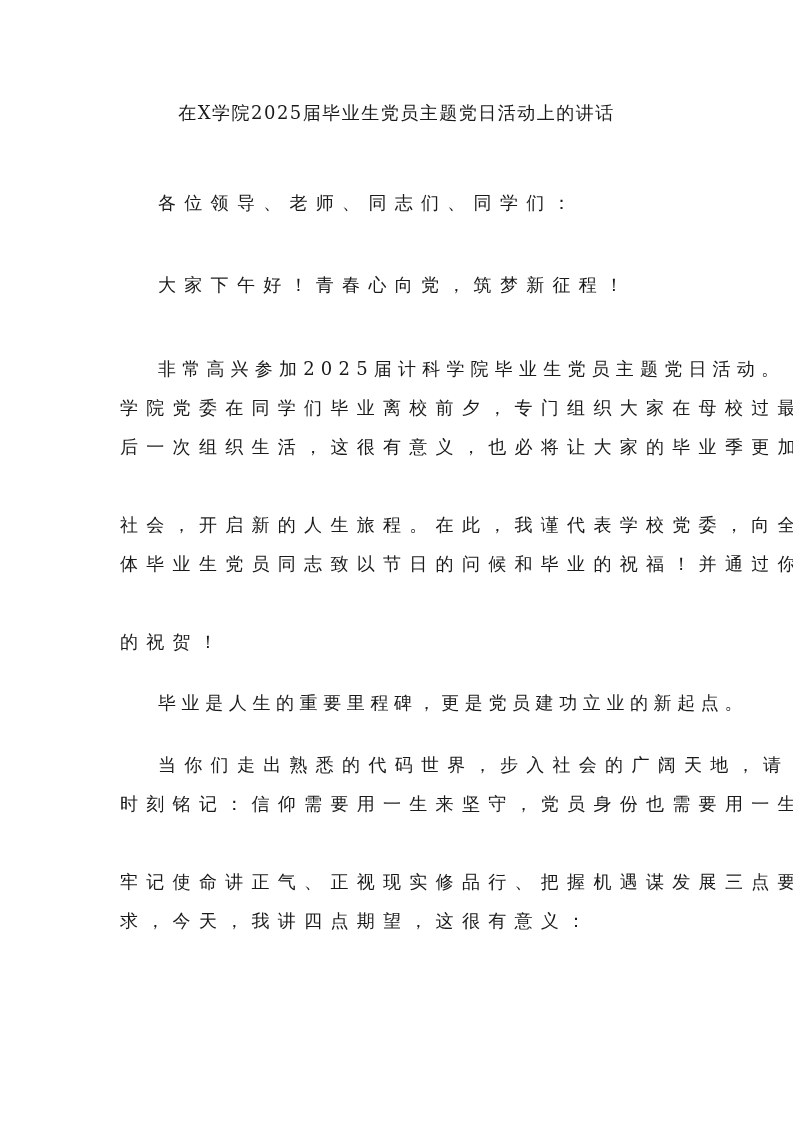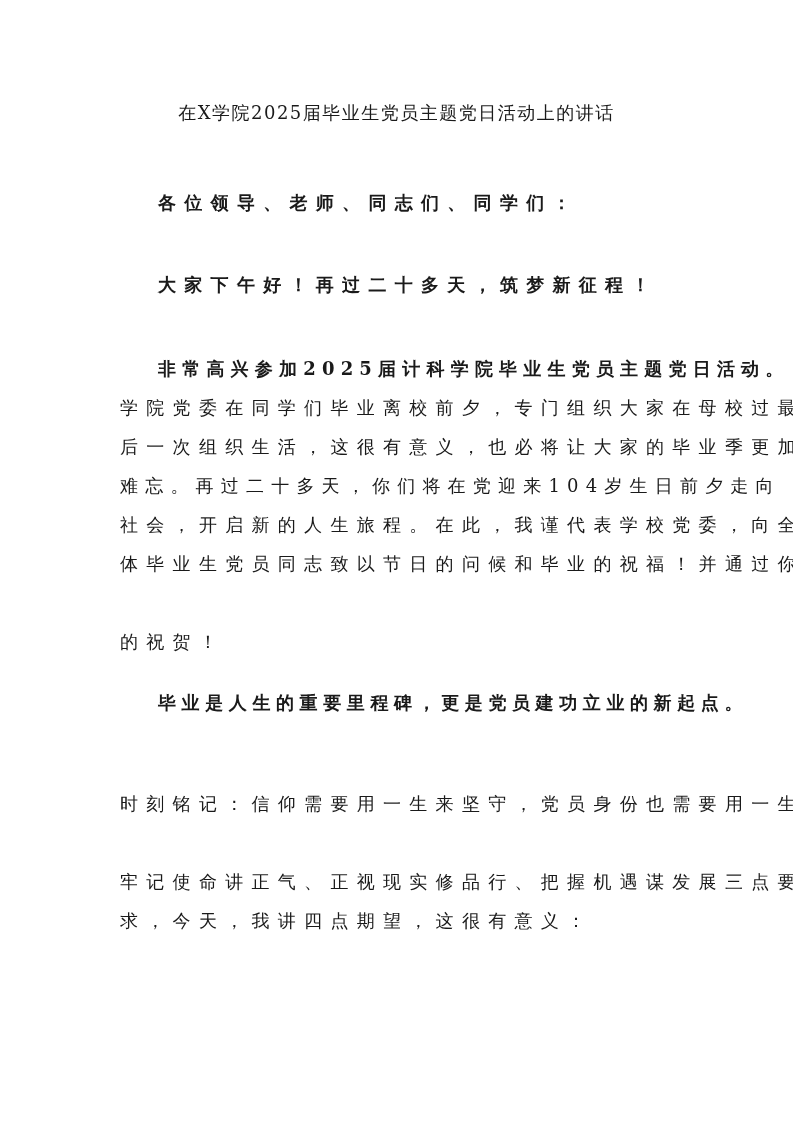--- a/index.html
+++ b/index.html
@@ -3,36 +3,36 @@
 <meta charset="utf-8">
 <style>
   html, body { margin: 0; padding: 0; background: #ffffff; }
   body { width: 793px; height: 1122px; position: relative; overflow: hidden;
          font-family: "DejaVu Serif", "Liberation Serif", serif; color: #1a1a1a; }
   .page { position: absolute; left: 0; top: 0; width: 793px; height: 844px; }
   .title { position: absolute; left: 0; width: 793px; top: 100px; text-align: center;
            font-size: 18px; letter-spacing: 1.5px; line-height: 26px; white-space: nowrap; }
   .line { position: absolute; left: 120px; font-size: 18px; letter-spacing: 8.3px;
           line-height: 26px; white-space: nowrap; }
-  .ind { left: 158px; font-weight: bold; }
+  .ind { left: 158px; }
 </style>
 </head>
 <body>
 
 <div class="page">
   <div class="title">在X学院2025届毕业生党员主题党日活动上的讲话</div>
 
   <div class="line ind" style="top:190px">各位领导、老师、同志们、同学们：</div>
-  <div class="line ind" style="top:272px">大家下午好！再过二十多天，筑梦新征程！</div>
+  <div class="line ind" style="top:272px">大家下午好！青春心向党，筑梦新征程！</div>
 
   <div class="line ind" style="top:356px; letter-spacing:6.2px">非常高兴参加2025届计科学院毕业生党员主题党日活动。</div>
   <div class="line" style="top:395px">学院党委在同学们毕业离校前夕，专门组织大家在母校过最</div>
   <div class="line" style="top:434px">后一次组织生活，这很有意义，也必将让大家的毕业季更加</div>
-  <div class="line" style="top:473px; letter-spacing:7.2px">难忘。再过二十多天，你们将在党迎来104岁生日前夕走向</div>
   <div class="line" style="top:512px">社会，开启新的人生旅程。在此，我谨代表学校党委，向全</div>
   <div class="line" style="top:551px">体毕业生党员同志致以节日的问候和毕业的祝福！并通过你</div>
   <div class="line" style="top:629px">的祝贺！</div>
 
   <div class="line ind" style="top:690px; letter-spacing:5.6px">毕业是人生的重要里程碑，更是党员建功立业的新起点。</div>
+  <div class="line ind" style="top:752px">当你们走出熟悉的代码世界，步入社会的广阔天地，请</div>
   <div class="line" style="top:791px">时刻铭记：信仰需要用一生来坚守，党员身份也需要用一生</div>
   <div class="line" style="top:869px">牢记使命讲正气、正视现实修品行、把握机遇谋发展三点要</div>
   <div class="line" style="top:908px">求，今天，我讲四点期望，这很有意义：</div>
 </div>
 
 </body></html>

